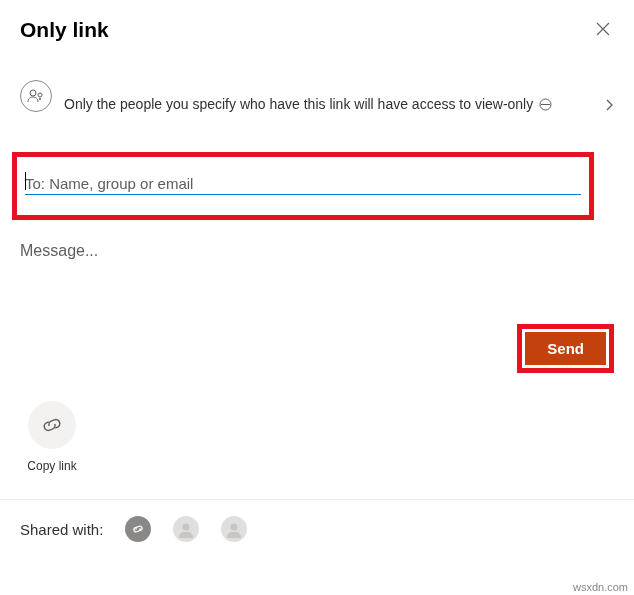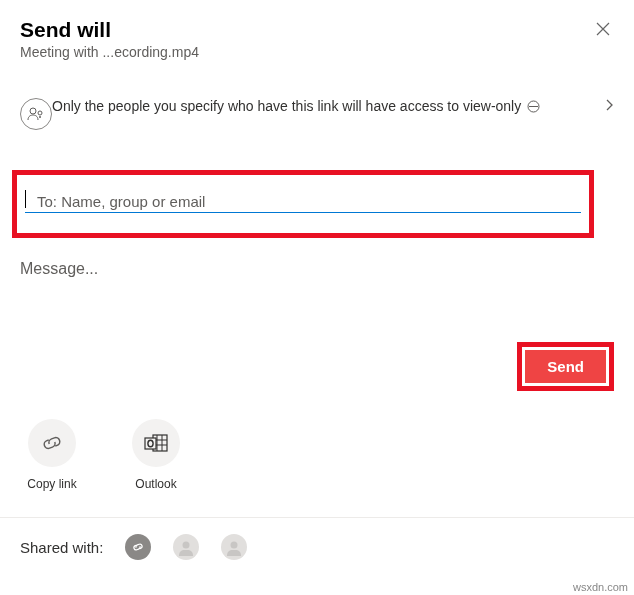--- a/index.html
+++ b/index.html
@@ -31,23 +31,24 @@
       padding: 4px;
       line-height: 1;
     }
     .subtitle {
       font-size: 14px;
       color: #605e5c;
       margin-top: 2px;
     }
     .permission-row {
       display: flex;
-      align-items: flex-start;
+      align-items: flex-end;
       margin-top: 38px;
       cursor: pointer;
+      gap: 12px;
     }
     .perm-icon-circle {
       width: 32px;
       height: 32px;
       border: 1px solid #8a8886;
       border-radius: 50%;
       display: flex;
       align-items: center;
       justify-content: center;
       flex-shrink: 0;
@@ -77,21 +78,21 @@
     .to-input-wrap {
       position: relative;
     }
     .to-input {
       width: 100%;
       border: none;
       border-bottom: 1.5px solid #0078d4;
       font-size: 15px;
       color: #323130;
       outline: none;
-      padding: 2px 12px;
+      padding: 2px 0;
     }
     .to-input::placeholder { color: #605e5c; }
     .text-cursor {
       position: absolute;
       left: 0;
       top: -1px;
       width: 1px;
       height: 18px;
       background: #000;
     }
@@ -110,21 +111,21 @@
       display: flex;
       justify-content: flex-end;
       padding: 0 20px;
       margin-top: 60px;
     }
     .send-highlight {
       border: 5px solid #e81123;
       padding: 3px;
     }
     .send-btn {
-      background: #ef4444;
+      background: #c2410c;
       color: #fff;
       border: none;
       font-size: 15px;
       font-weight: 600;
       padding: 8px 22px;
       cursor: pointer;
       font-family: inherit;
     }
     .action-row {
       display: flex;
@@ -196,22 +197,21 @@
   </style>
 </head>
 <body>
 
 
 
 <div class="dialog">
 
   <div class="header">
     <div>
-      <div class="title">Send will</div>
-      <div class="subtitle">Meeting with ...ecording.mp4</div>
+      <div class="title">Only link</div>
     </div>
     <div class="close-btn">
       <svg width="14" height="14" viewBox="0 0 14 14">
           <path d="M1 1 L13 13 M13 1 L1 13" stroke="#666" stroke-width="1.2" fill="none"></path>
         </svg>
     </div>
   </div>
 
   <div class="permission-row">
     <div class="perm-icon-circle">
@@ -258,34 +258,20 @@
 <div class="action-row">
   <div class="action-item">
     <div class="action-circle">
       <svg width="24" height="24" viewBox="0 0 24 24">
         <path d="M9 12 A4 4 0 0 1 13 8 L16 8 A4 4 0 0 1 16 16 L14 16" stroke="#605e5c" stroke-width="1.5" fill="none" transform="rotate(-20 12 12)"></path>
         <path d="M15 12 A4 4 0 0 1 11 16 L8 16 A4 4 0 0 1 8 8 L10 8" stroke="#605e5c" stroke-width="1.5" fill="none" transform="rotate(-20 12 12)"></path>
       </svg>
     </div>
     <div class="action-label">Copy link</div>
   </div>
-  <div class="action-item">
-    <div class="action-circle">
-      <svg width="26" height="24" viewBox="0 0 26 24">
-        <rect x="10" y="4" width="14" height="16" stroke="#323130" stroke-width="1.2" fill="none"></rect>
-        <line x1="10" y1="9" x2="24" y2="9" stroke="#323130" stroke-width="1"></line>
-        <line x1="10" y1="14" x2="24" y2="14" stroke="#323130" stroke-width="1"></line>
-        <line x1="14" y1="4" x2="14" y2="20" stroke="#323130" stroke-width="1"></line>
-        <line x1="19" y1="4" x2="19" y2="20" stroke="#323130" stroke-width="1"></line>
-        <rect x="2" y="7" width="11" height="11" fill="#f3f2f1" stroke="#323130" stroke-width="1.2"></rect>
-        <ellipse cx="7.5" cy="12.5" rx="2.6" ry="3.3" stroke="#323130" stroke-width="1.4" fill="none"></ellipse>
-      </svg>
-    </div>
-    <div class="action-label">Outlook</div>
-  </div>
 </div>
 
 <hr class="divider">
 
 <div class="shared-row">
   <span class="shared-label">Shared with:</span>
   <div class="avatar link">
     <svg width="14" height="14" viewBox="0 0 14 14">
       <path d="M5 7 A2.2 2.2 0 0 1 7.2 4.8 L9 4.8 A2.2 2.2 0 0 1 9 9.2 L8 9.2" stroke="#fff" stroke-width="1.2" fill="none" transform="rotate(-20 7 7)"></path>
       <path d="M9 7 A2.2 2.2 0 0 1 6.8 9.2 L5 9.2 A2.2 2.2 0 0 1 5 4.8 L6 4.8" stroke="#fff" stroke-width="1.2" fill="none" transform="rotate(-20 7 7)"></path>

